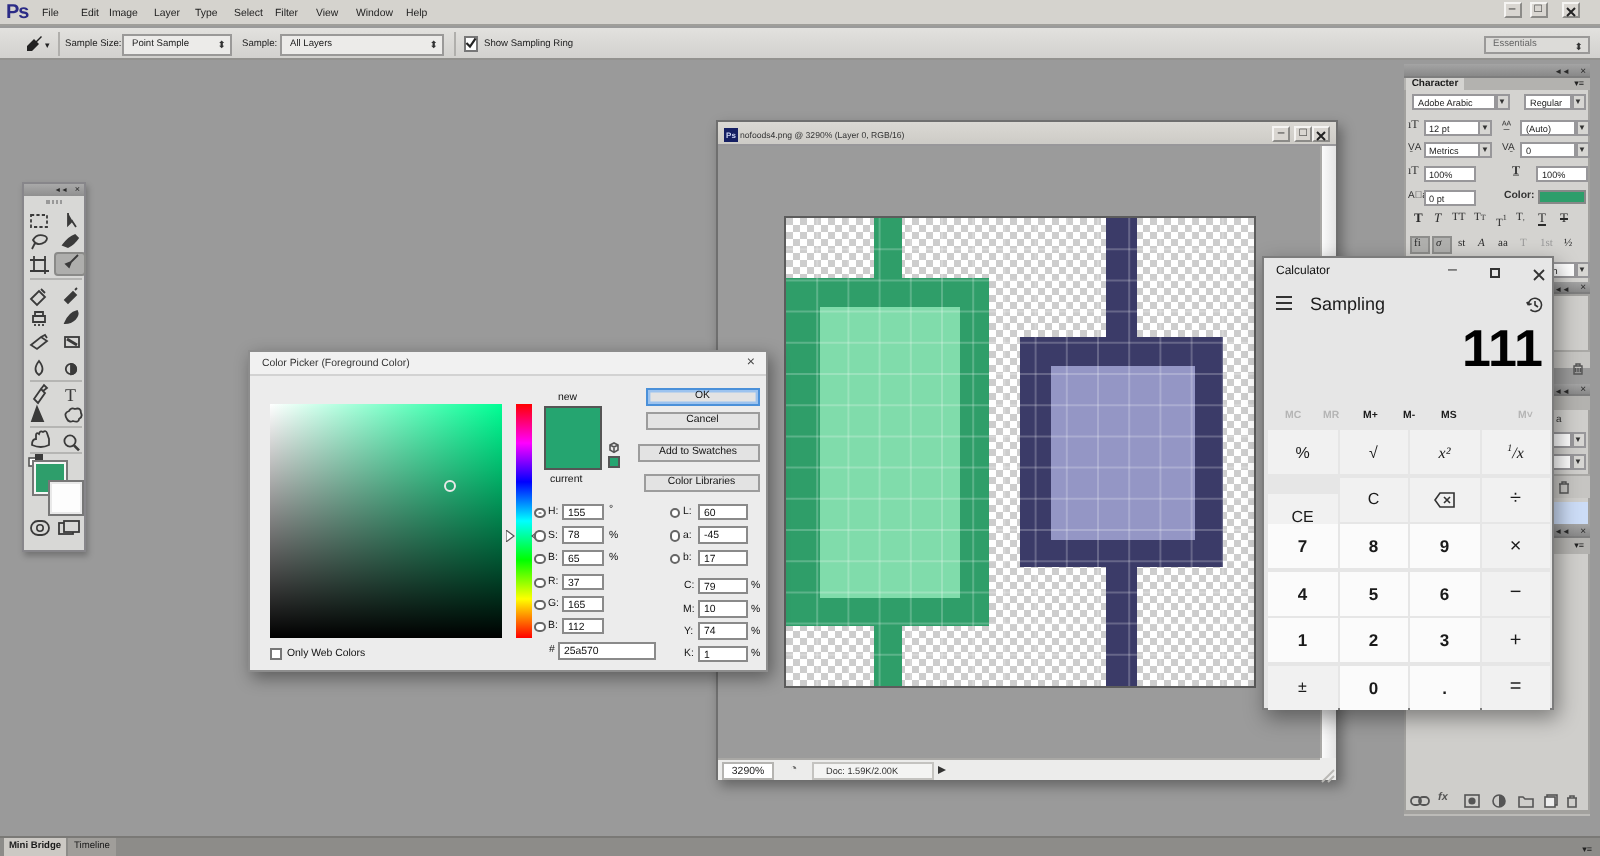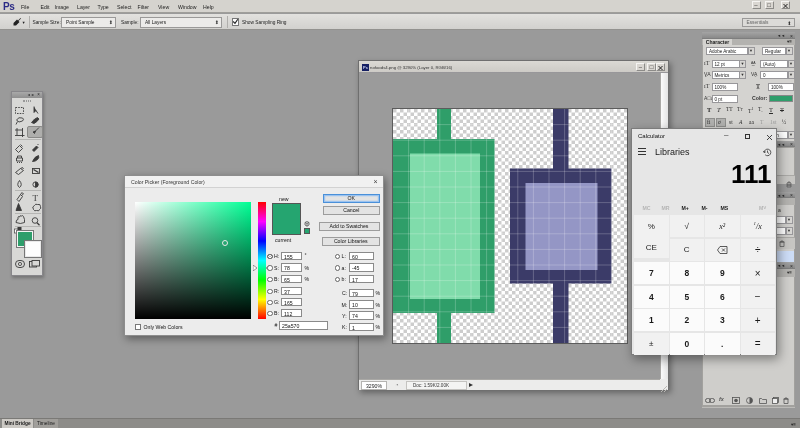--- a/index.html
+++ b/index.html
@@ -384,41 +384,41 @@
 <div class="abs" id="calc">
   <span style="position:absolute;left:6px;top:3.5px;font-size:6px;color:#111">Calculator</span>
   <span style="position:absolute;left:92px;top:1px;font-size:8px;color:#333">–</span>
   <div style="position:absolute;left:113px;top:5px;width:5px;height:5px;border:1px solid #333"></div>
   <svg class="abs" style="left:134px;top:4.5px" width="7" height="7" viewBox="0 0 7 7">
       <path d="M1 1 L6 6 M6 1 L1 6" stroke="#333" stroke-width="0.9"></path>
     </svg>
   <div class="abs" style="left:6px;top:19px;width:8px;height:1.2px;background:#333"></div>
   <div class="abs" style="left:6px;top:22px;width:8px;height:1.2px;background:#333"></div>
   <div class="abs" style="left:6px;top:25px;width:8px;height:1.2px;background:#333"></div>
-  <span style="position:absolute;left:23px;top:17.5px;font-size:9px;color:#1a1a1a">Libraries</span>
+  <span style="position:absolute;left:23px;top:17.5px;font-size:9px;color:#1a1a1a">Sampling</span>
   <svg class="abs" style="left:131px;top:19px" width="9" height="9" viewBox="0 0 9 9">
       <path d="M1.2 4.5 a3.3 3.3 0 1 1 1 2.3 M1.2 4.5 l-0.8 -1.5 M1.2 4.5 l1.6 -0.6" fill="none" stroke="#333" stroke-width="0.8"></path>
       <path d="M4.5 2.5 v2 l1.5 1" fill="none" stroke="#333" stroke-width="0.8"></path>
     </svg>
   <span style="position:absolute;right:4.5px;top:30px;font-size:26px;font-weight:bold;color:#000;letter-spacing:0px">111</span>
   <span class="memg" style="left:10.5px">MC</span>
   <span class="memg" style="left:29.5px">MR</span>
   <span class="mem" style="left:49.5px">M+</span>
   <span class="mem" style="left:69.5px">M-</span>
   <span class="mem" style="left:88.5px">MS</span>
   <span class="memg" style="left:127px">M˅</span>
   <div class="cbtn cfn" style="left:2px;top:86px;width:34.5px;height:22px">%</div>
   <div class="cbtn cfn" style="left:37.5px;top:86px;width:34.5px;height:22px">√</div>
   <div class="cbtn cfn" style="left:73px;top:86px;width:34.5px;height:22px">
       <span style="font-style:italic;font-family:'Liberation Serif'">x²</span>
     </div>
   <div class="cbtn cfn" style="left:108.5px;top:86px;width:34.5px;height:22px">
       <span style="font-style:italic;font-family:'Liberation Serif'"><sup style="font-size:5px">1</sup>/x</span>
     </div>
-  <div class="cbtn cfn" style="left:2px;top:107px;width:34.5px;height:22px">CE</div>
+  <div class="cbtn cfn" style="left:2px;top:118px;width:34.5px;height:22px">CE</div>
   <div class="cbtn cfn" style="left:37.5px;top:109.5px;width:34.5px;height:22px">C</div>
   <div class="cbtn cfn" style="left:73px;top:109.5px;width:34.5px;height:22px">
       <svg width="11" height="8" viewBox="0 0 11 8">
         <path d="M3 0.5 h7 v7 h-7 l-2.5 -3.5 z" fill="none" stroke="#333" stroke-width="0.8"></path>
         <path d="M5 2.5 l3 3 M8 2.5 l-3 3" stroke="#333" stroke-width="0.8"></path>
       </svg>
     </div>
   <div class="cbtn cfn" style="left:108.5px;top:109.5px;width:34.5px;height:22px;font-size:10px">÷</div>
   <div class="cbtn" style="left:2px;top:133px;width:34.5px;height:22px;font-weight:bold">7</div>
   <div class="cbtn" style="left:37.5px;top:133px;width:34.5px;height:22px;font-weight:bold">8</div>

